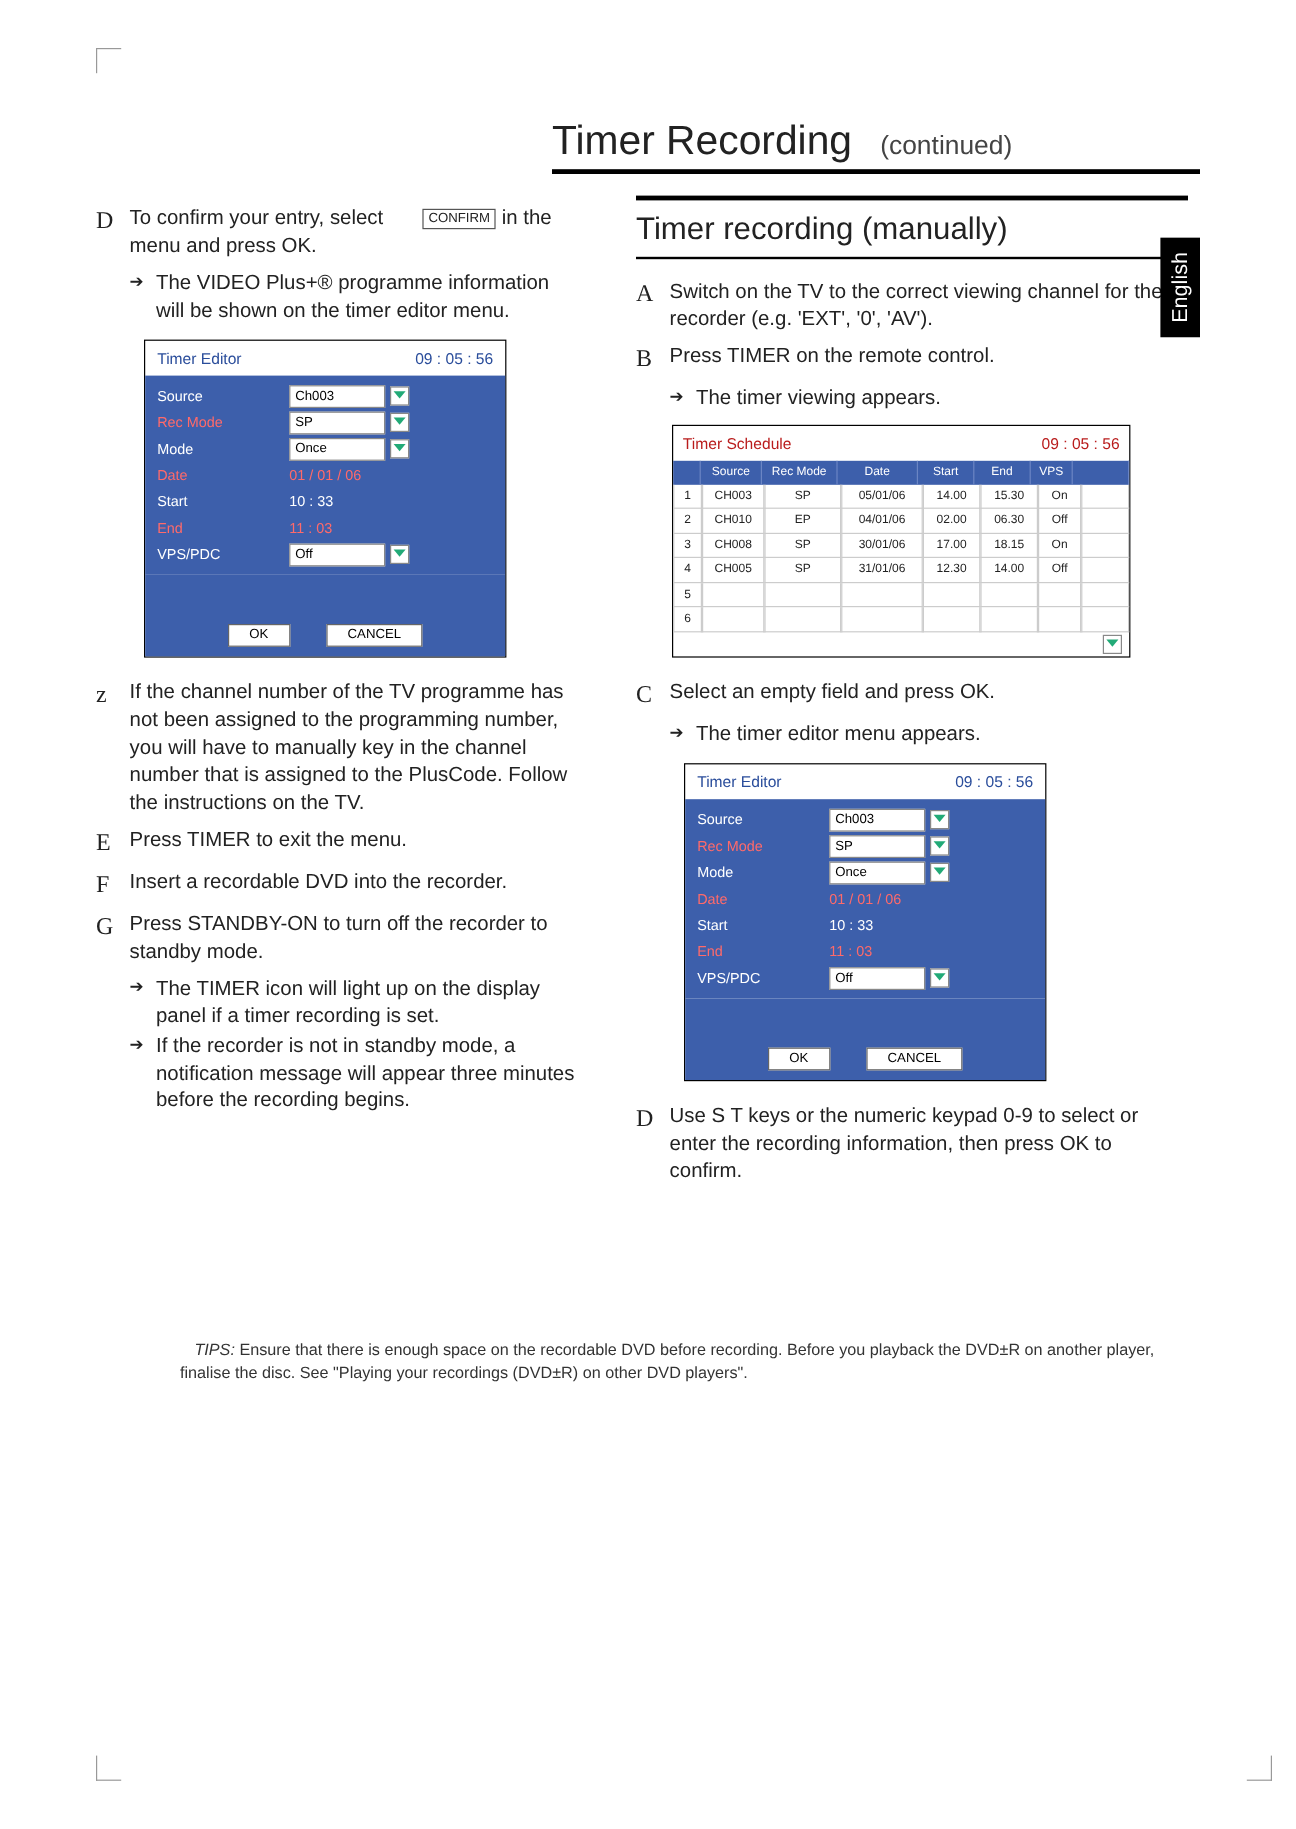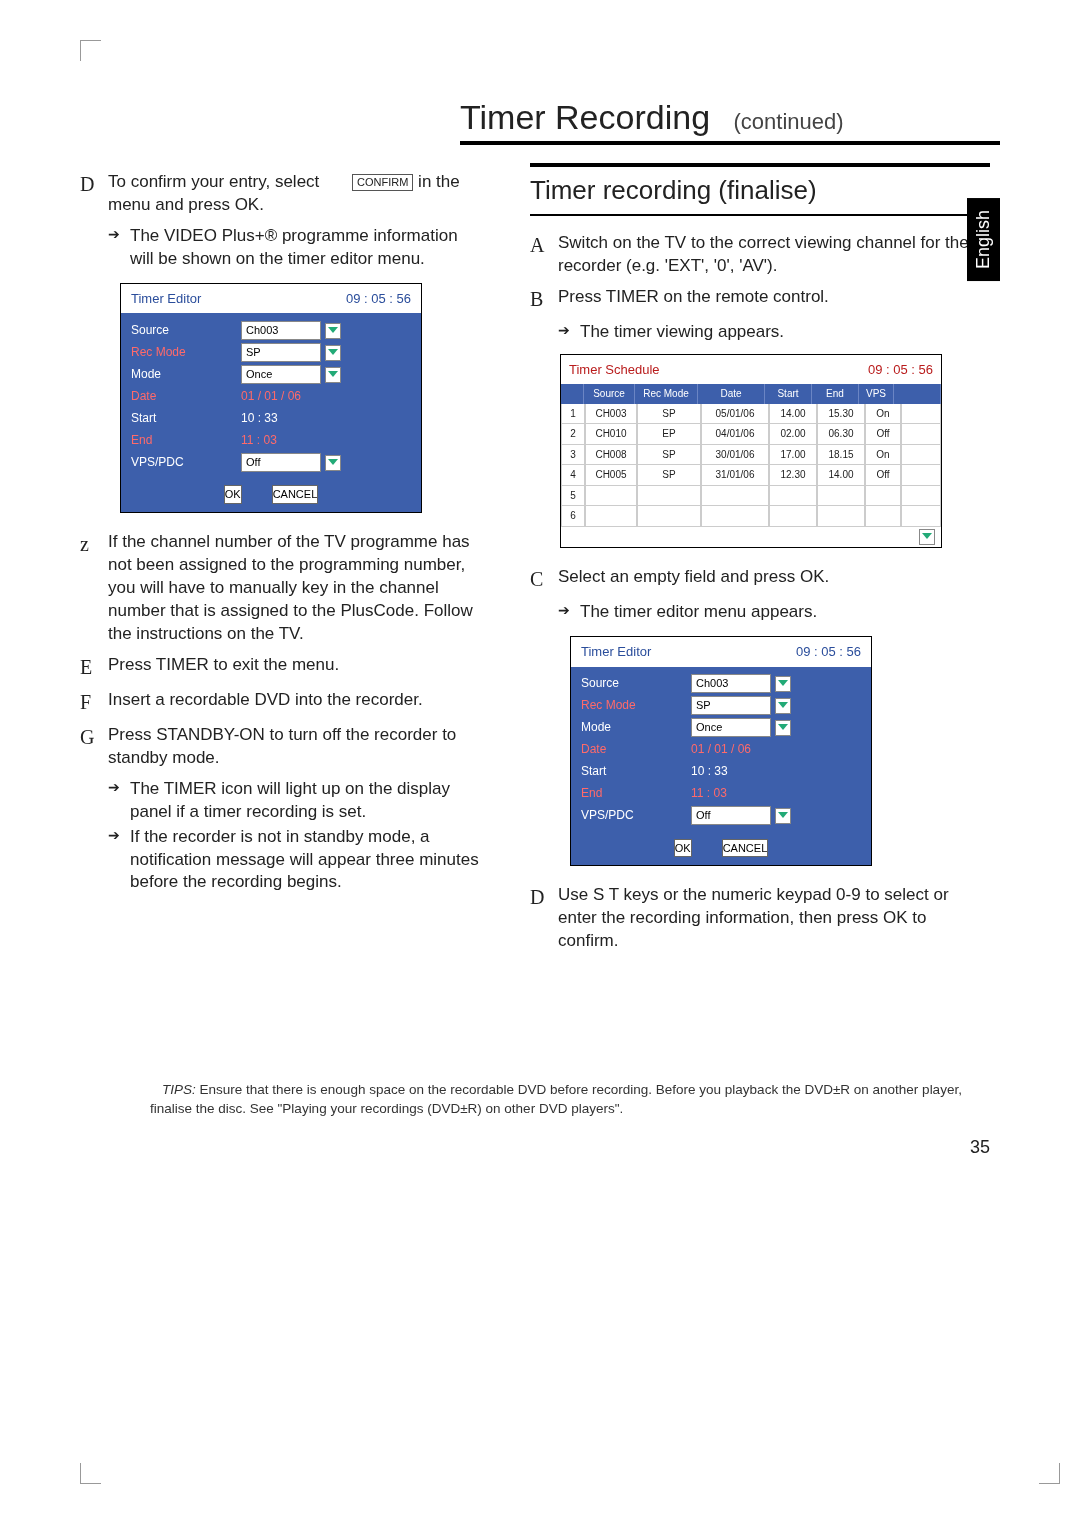--- a/index.html
+++ b/index.html
@@ -85,21 +85,21 @@
   .fld { background:#fff; color:#000; display:inline-block; min-width:70px; padding:1px 4px; font-size:11px; border:1px solid #888; }
   .tri {
     display:inline-block; width:14px; height:14px; background:#fff; border:1px solid #888; margin-left:4px; vertical-align:middle;
     position:relative;
   }
   .tri::after {
     content:""; position:absolute; left:2px; top:3px;
     border-left:5px solid transparent; border-right:5px solid transparent; border-top:6px solid #2a7;
   }
   .editor .btns { display:flex; justify-content:center; gap:30px; padding:6px 0 8px; background:#3d5fab;}
-  .btn { background:#fff; color:#000; border:1px solid #666; font-size:11px; padding:1px 0; }
+  .btn { background:#fff; color:#000; border:1px solid #666; font-size:11px; padding:1px 17px;margin-top:35px; }
 
   
   .sched {
     margin: 10px 0 18px 30px;
     width: 380px;
     border:1px solid #000;
     font-size:11px;
   }
   .sched .hdr { display:flex; justify-content:space-between; padding:6px 8px; color:#b91c1c; font-size:13px;}
   .sched .thead { display:flex; background:#3d5fab; color:#fff; font-size:10px; }
@@ -215,21 +215,21 @@
         <div class="arrow">➔</div>
         <div class="txt">The TIMER icon will light up on the display panel if a timer recording is set.</div>
       </div>
       <div class="sub">
         <div class="arrow">➔</div>
         <div class="txt">If the recorder is not in standby mode, a notification message will appear three minutes before the recording begins.</div>
       </div>
     </div>
 
     <div class="col col-right">
-      <div class="subhead">Timer recording (finalise)</div>
+      <div class="subhead">Timer recording (manually)</div>
 
       <div class="step">
         <div class="letter">A</div>
         <div class="txt">Switch on the TV to the correct viewing channel for the recorder (e.g. 'EXT', '0', 'AV').</div>
       </div>
       <div class="step">
         <div class="letter">B</div>
         <div class="txt">Press TIMER on the remote control.</div>
       </div>
       <div class="sub">
@@ -371,14 +371,13 @@
         <div class="letter">D</div>
         <div class="txt">Use S T keys or the numeric keypad 0-9 to select or enter the recording information, then press OK to confirm.</div>
       </div>
     </div>
   </div>
 
   <div class="tips">
     <span class="lbl">TIPS:</span>
     <span>Ensure that there is enough space on the recordable DVD before recording. Before you playback the DVD±R on another player, finalise the disc. See "Playing your recordings (DVD±R) on other DVD players".</span>
   </div>
-  <div class="pagenum">35</div>
 </div>
 
 </body></html>

